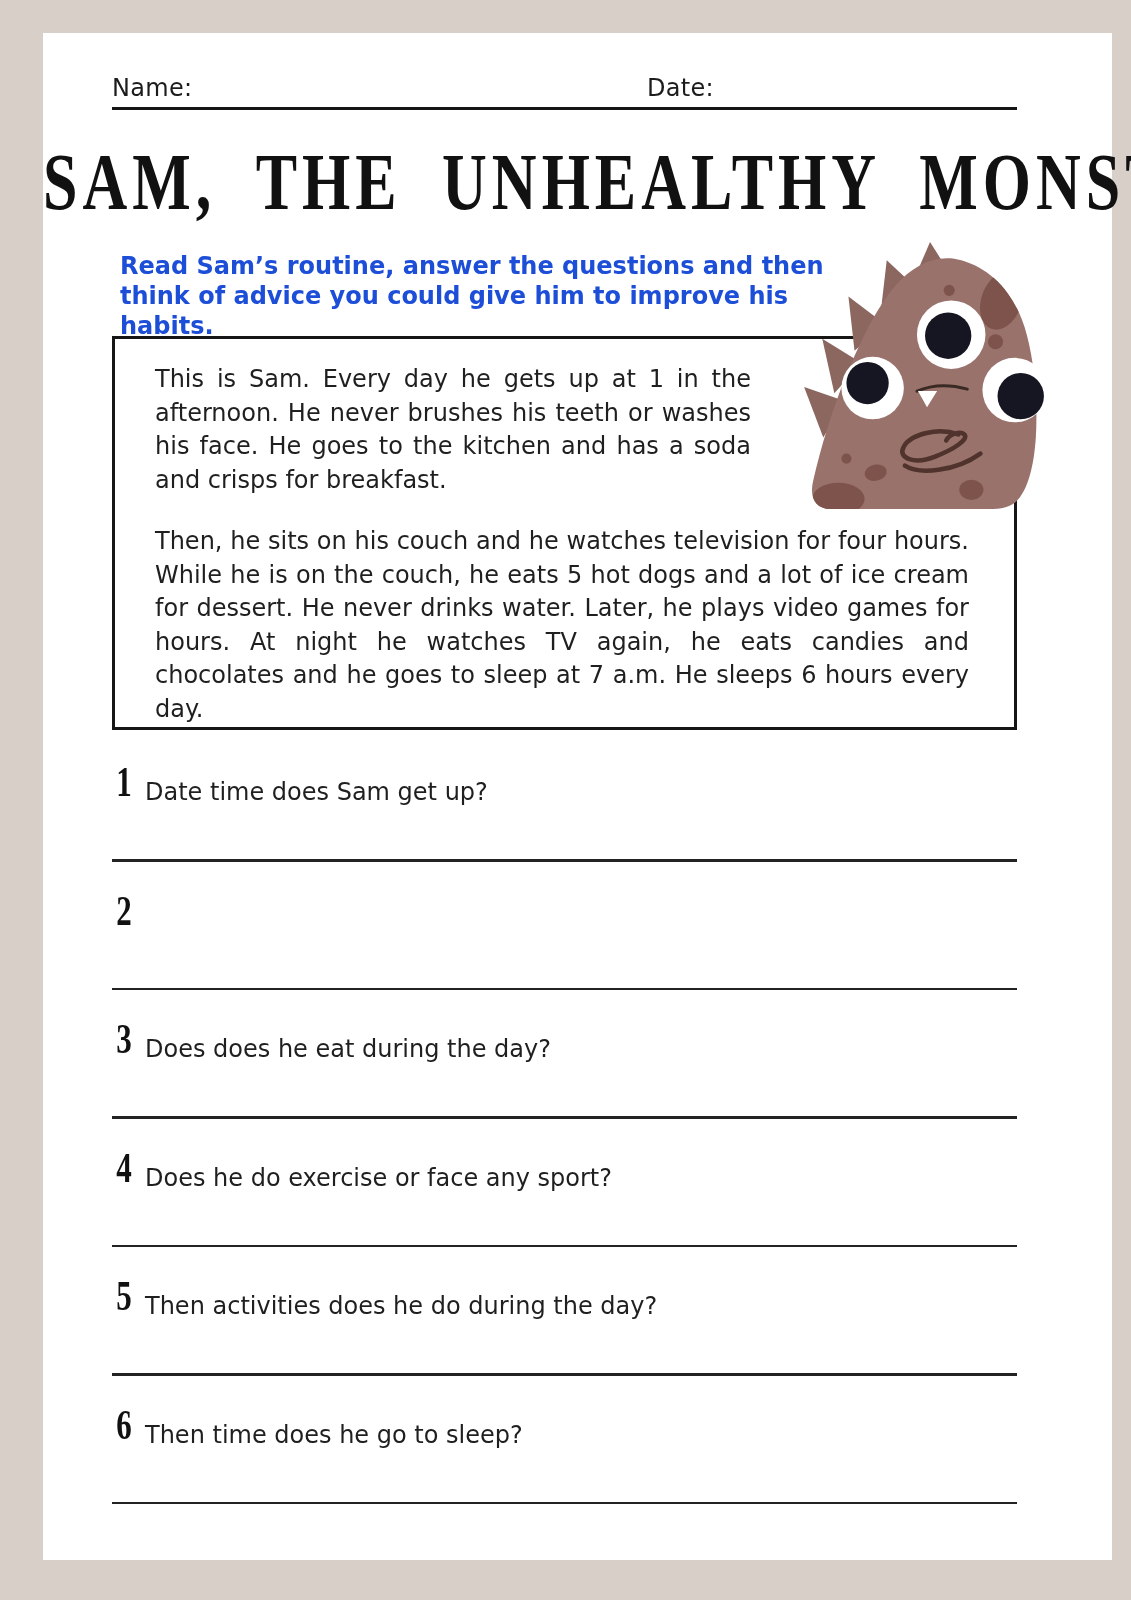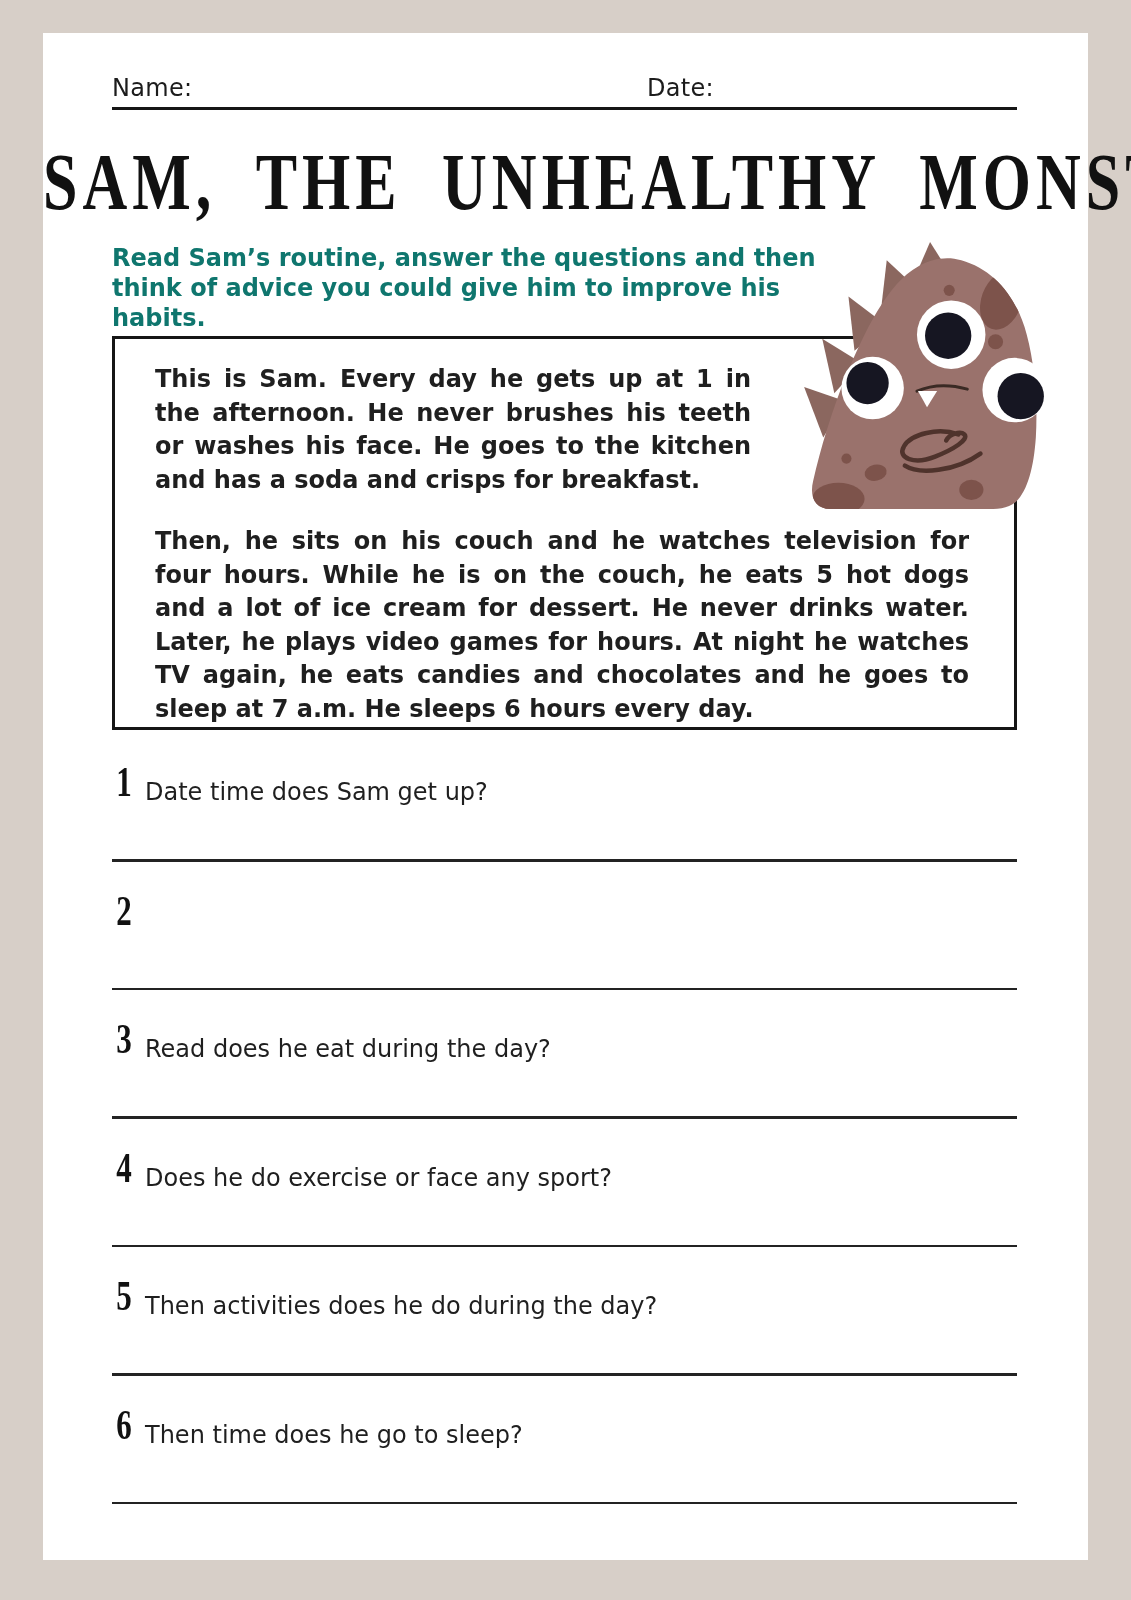--- a/index.html
+++ b/index.html
@@ -1,34 +1,34 @@
 <!DOCTYPE html>
 <html><head>
 <meta charset="utf-8">
 <style>
   html,body{margin:0;padding:0;}
   body{width:1131px;height:1600px;font-family:"DejaVu Sans",sans-serif;}
   .frame{position:relative;width:1131px;height:1600px;background:#d7cfc8;overflow:hidden;}
-  .page{position:absolute;left:43px;top:33px;width:1045px;height:1527px;background:#ffffff;}
+  .page{position:absolute;left:43px;top:33px;width:1045px;height:1527px;background:#ffffff;padding-left:24px;}
 
   .name-label,.date-label{position:absolute;top:41px;font-size:24px;font-weight:400;color:#1c1c1c;letter-spacing:.3px;}
   .name-label{left:69px;}
   .date-label{left:604px;}
   .header-line{position:absolute;left:69px;top:74px;width:905px;height:3px;background:#161616;}
 
   .title{position:absolute;left:0;top:103px;width:100%;margin:0;text-align:center;
     font-family:"Liberation Serif",serif;font-weight:700;font-size:62px;color:#111;
     letter-spacing:5px;word-spacing:20px;white-space:nowrap;
     transform:scaleY(1.3);transform-origin:top center;}
 
-  .instructions{position:absolute;left:69px;top:210px;width:705px;margin:0;
-    font-size:24px;font-weight:700;line-height:30px;color:#0f766e;}
+  .instructions{position:absolute;left:69px;top:210px;width:705px;margin:8px;
+    font-size:24px;font-weight:700;line-height:30px;color:#1d4ed8;}
 
   .passage-box{position:absolute;left:69px;top:303px;width:905px;height:394px;
-    border:3px solid #161616;box-sizing:border-box;z-index:1;font-weight:bold;}
+    border:3px solid #161616;box-sizing:border-box;z-index:1;}
   .passage-box p{position:absolute;margin:0;font-size:24px;line-height:33.5px;color:#1f1f1f;
     text-align:justify;}
   .p1{left:40px;top:24px;width:596px;}
   .p2{left:40px;top:186px;width:814px;}
 
   .monster{position:absolute;left:755px;top:207px;width:250px;height:270px;z-index:2;}
 
   .questions{position:absolute;left:69px;top:743px;width:905px;}
   .question{position:relative;height:128.5px;}
   .q-row{display:flex;align-items:flex-end;gap:9px;}
@@ -112,21 +112,21 @@
       </div>
         <div class="question">
         <div class="q-row">
           <span class="qnum">2</span>
         </div>
         <div class="answer-line"></div>
       </div>
         <div class="question">
         <div class="q-row">
           <span class="qnum">3</span>
-          <span class="qtext">Read does he eat during the day?</span>
+          <span class="qtext">Does does he eat during the day?</span>
         </div>
         <div class="answer-line"></div>
       </div>
         <div class="question">
         <div class="q-row">
           <span class="qnum">4</span>
           <span class="qtext">Does he do exercise or face any sport?</span>
         </div>
         <div class="answer-line"></div>
       </div>

